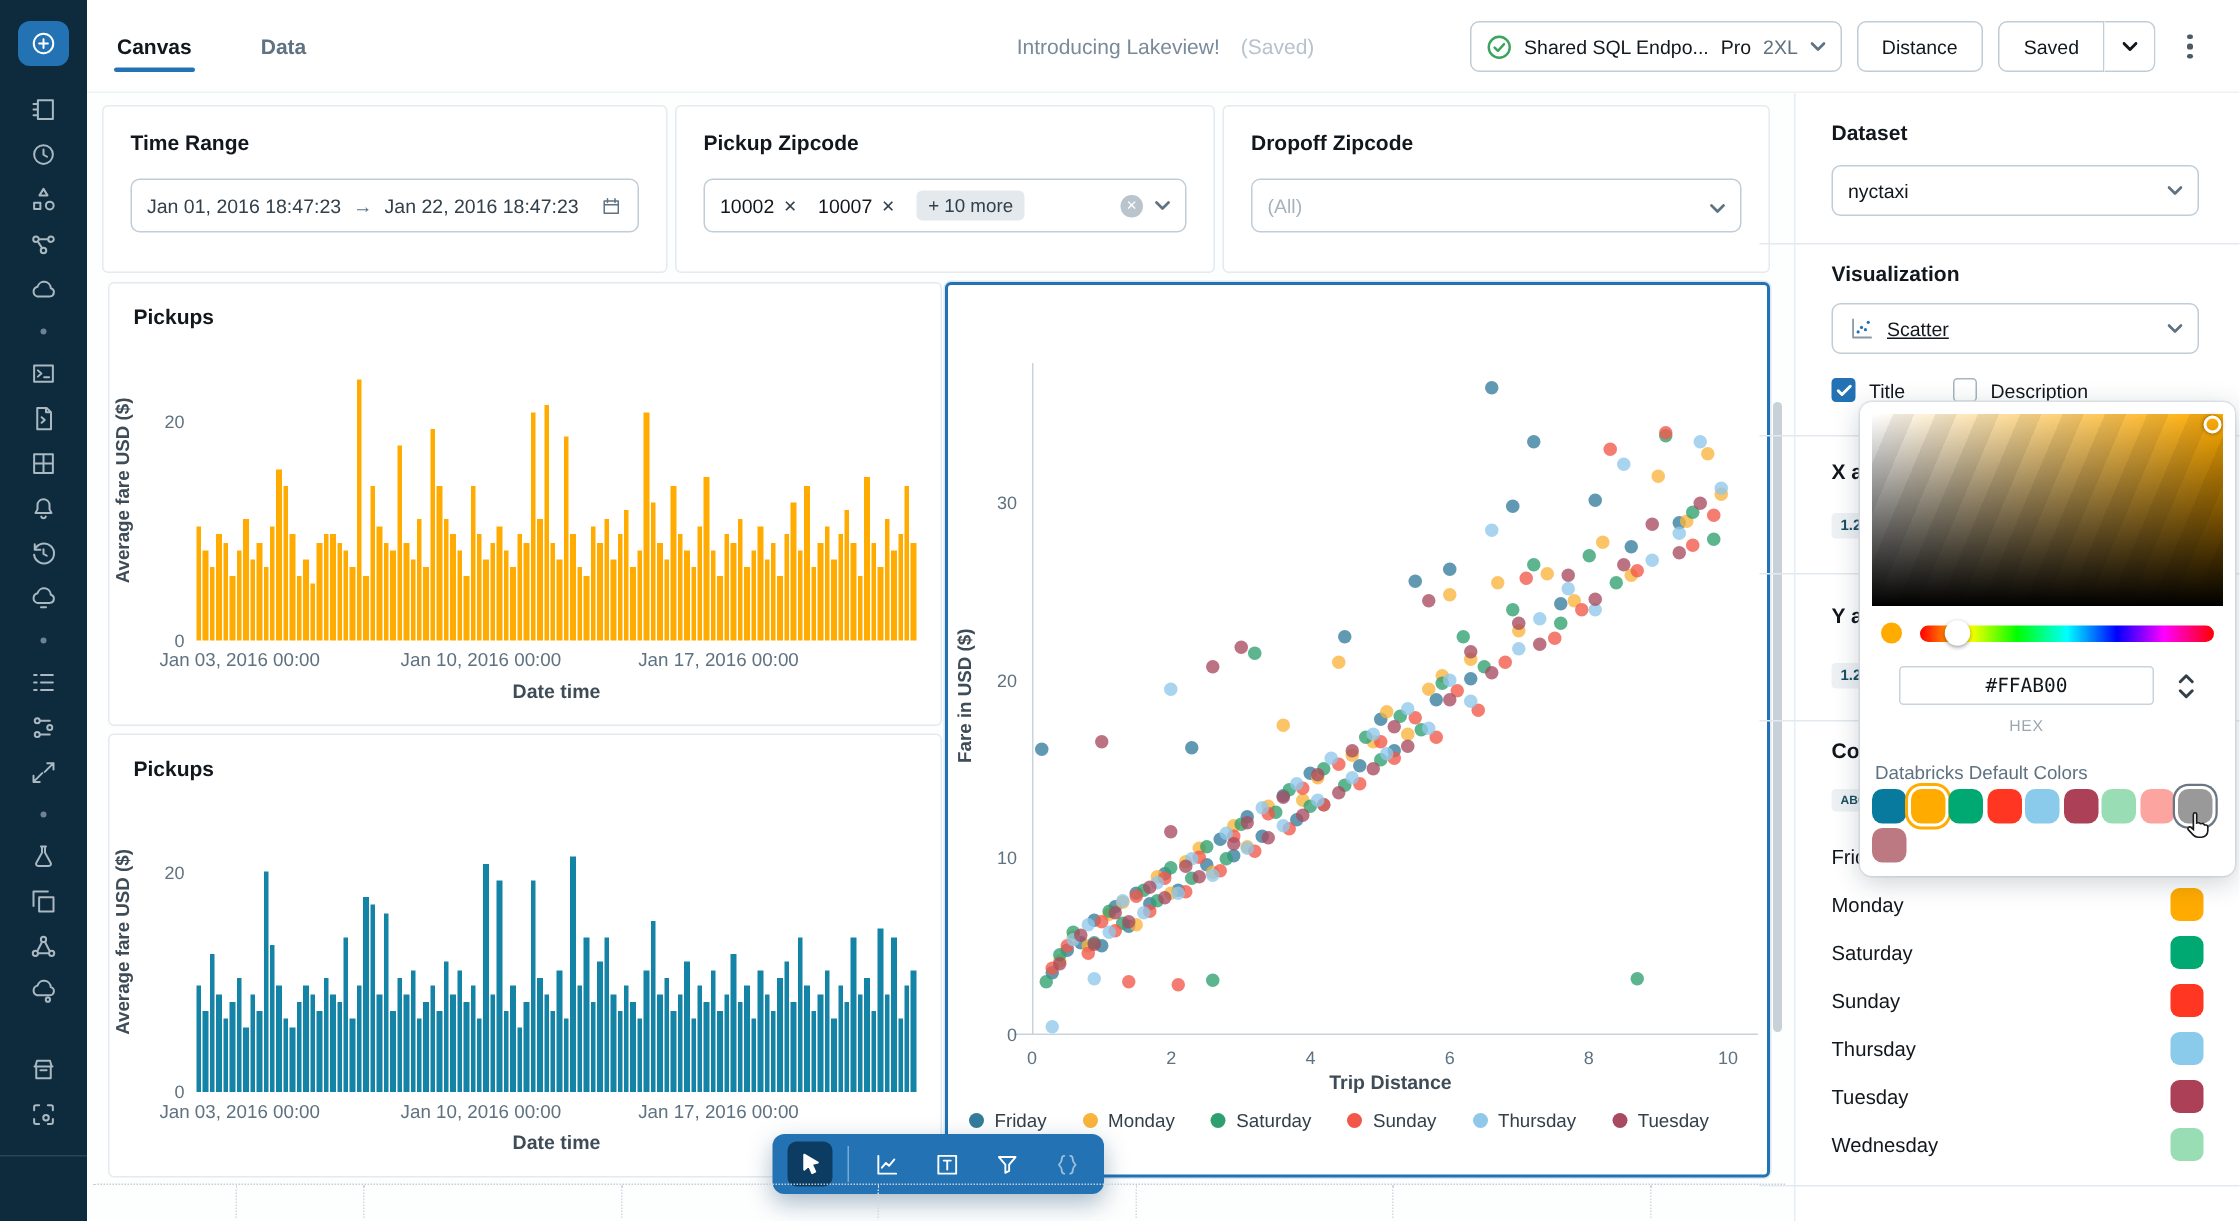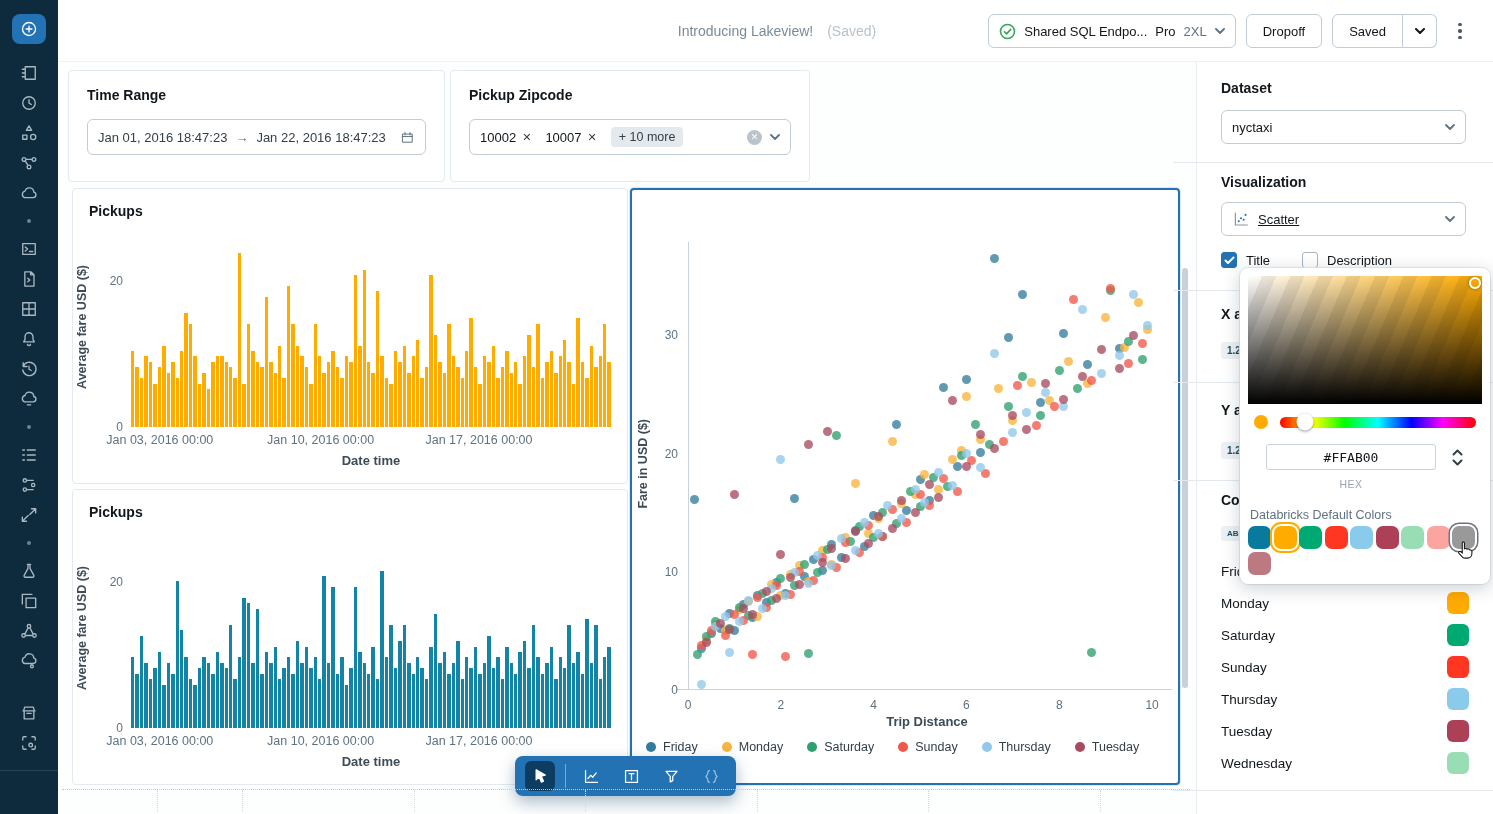--- a/index.html
+++ b/index.html
@@ -256,38 +256,42 @@
       <div class="side-item">
         <svg viewBox="0 0 24 24" class="ic" width="20" height="20">
           <path d="M8.5 4.5H6a1.5 1.5 0 0 0-1.5 1.5v2.5 M15.5 4.5H18a1.5 1.5 0 0 1 1.5 1.5v2.5 M8.5 19.5H6a1.5 1.5 0 0 1-1.5-1.5v-2.5 M19.5 15.5v2.5a1.5 1.5 0 0 1-1.5 1.5h-2.5 M14 12.3a2.2 2.2 0 1 1 0 4.4 2.2 2.2 0 0 1 0-4.4z"></path>
         </svg>
       </div>
     </div>
   <div class="side-divider"></div>
 </nav>
 
 <header class="topbar">
+  <div class="tabs">
+    <div class="tab active">Canvas</div>
+    <div class="tab">Data</div>
+  </div>
   <div class="center-status">
     <span class="announce">Introducing Lakeview!</span>
     <span class="saved">(Saved)</span>
   </div>
   <div class="topbar-right">
     <div class="pill">
       <svg class="check-circle" viewBox="0 0 17 17">
         <circle cx="8.5" cy="8.5" r="7" fill="none" stroke="#3BA45D" stroke-width="1.6"></circle>
         <polyline points="5.4,8.7 7.6,10.9 11.7,6.4" fill="none" stroke="#3BA45D" stroke-width="1.6" stroke-linecap="round" stroke-linejoin="round"></polyline>
       </svg>
       <span>Shared SQL Endpo...</span>
       <b>Pro</b>
       <span class="size">2XL</span>
       <svg class="chev" viewBox="0 0 10 6">
           <polyline points="1,1 5,5 9,1"></polyline>
         </svg>
     </div>
-    <button class="btn">Dropoff</button>
+    <button class="btn">Distance</button>
     <div class="split">
       <button class="btn main">Saved</button>
       <div class="caret-seg">
         <svg class="chev" viewBox="0 0 10 6">
             <polyline points="1,1 5,5 9,1" style="stroke:#11171C;stroke-width:2"></polyline>
           </svg>
       </div>
     </div>
     <div class="kebab">
         <i></i>
@@ -329,20 +333,29 @@
         <span class="clear-group">
           <span class="clear-circle">✕</span>
           <svg class="chev" viewBox="0 0 10 6">
               <polyline points="1,1 5,5 9,1"></polyline>
             </svg>
         </span>
       </div>
     </div>
   </section>
 
+  <section class="widget filter-widget" style="left:757px; top:8px; width:365px; height:112px;">
+    <div class="wtitle">Dropoff Zipcode</div>
+    <div class="field">
+      <span class="placeholder">(All)</span>
+      <span style="margin-left:auto;"><svg class="chev" viewBox="0 0 10 6">
+            <polyline points="1,1 5,5 9,1"></polyline>
+          </svg></span>
+    </div>
+  </section>
 
   <section class="widget chart-card" style="left:14px; top:126px; width:556px; height:296px;">
     <div class="wtitle">Pickups</div>
     <div class="ylab">
         <span>Average fare USD ($)</span>
       </div>
     <div class="plot">
       <span class="ytick" style="top:22.9%">20</span>
       <span class="ytick" style="top:100%">0</span>
       <div class="bars" id="bars0">

